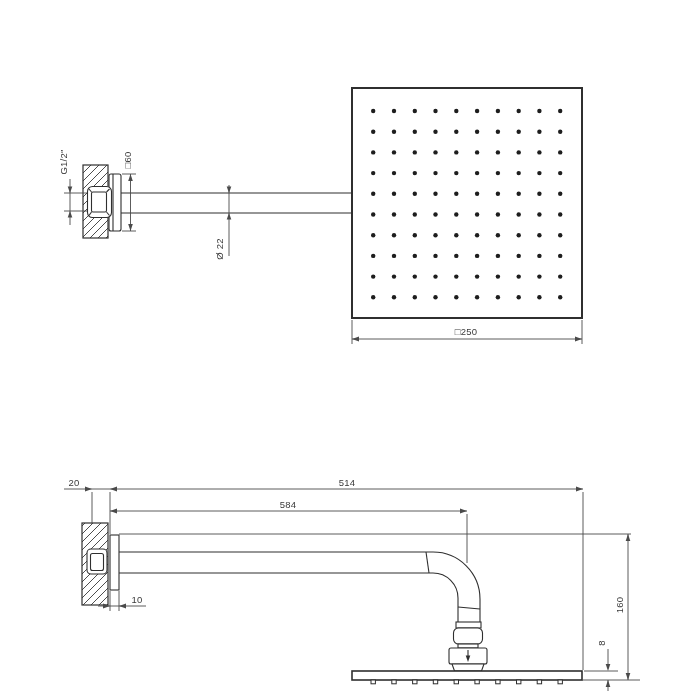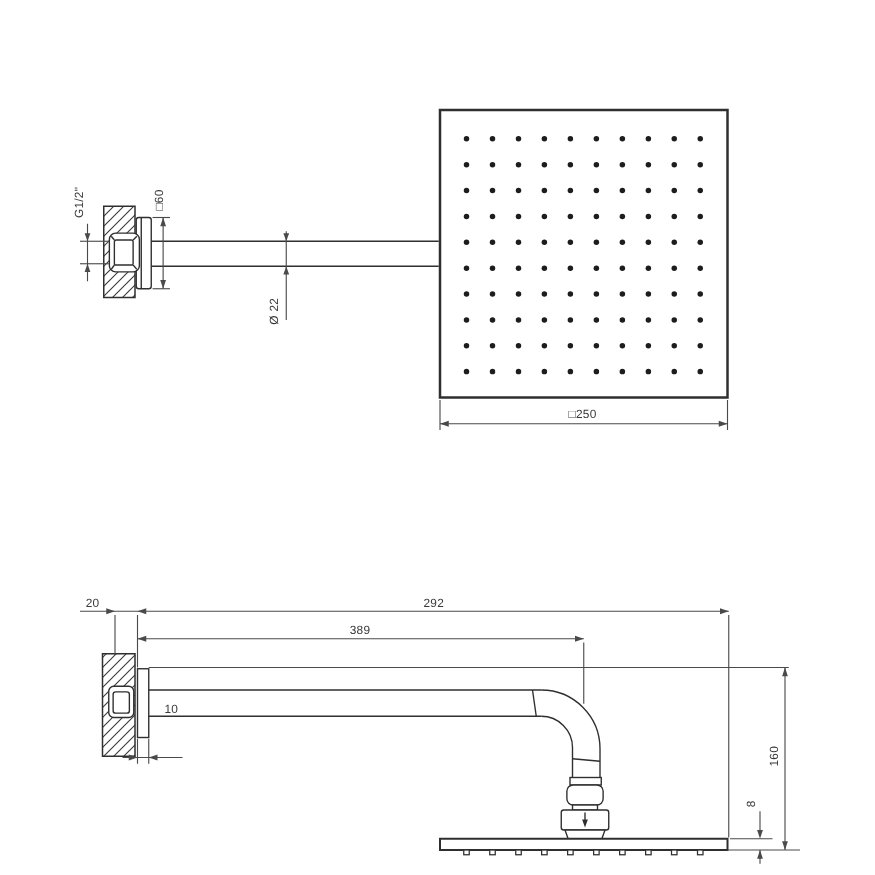--- a/index.html
+++ b/index.html
@@ -289,19 +289,19 @@
     </g>
   </g>
 </svg>
 
 <span class="lbl rot" style="left:64px;top:162px" data-name="dim-label-thread-size">G1/2"</span>
 <span class="lbl rot" style="left:128px;top:160px" data-name="dim-label-escutcheon-size">□60</span>
 <span class="lbl rot" style="left:220px;top:249px" data-name="dim-label-arm-diameter">Ø 22</span>
 <span class="lbl" style="left:466px;top:332px" data-name="dim-label-head-size">□250</span>
 
 <span class="lbl" style="left:74px;top:483px" data-name="dim-label-wall-distance">20</span>
-<span class="lbl" style="left:347px;top:483px" data-name="dim-label-total-projection">292</span>
-<span class="lbl" style="left:288px;top:505px" data-name="dim-label-arm-projection">389</span>
-<span class="lbl" style="left:137px;top:568px" data-name="dim-label-escutcheon-depth">10</span>
+<span class="lbl" style="left:347px;top:483px" data-name="dim-label-total-projection">514</span>
+<span class="lbl" style="left:288px;top:505px" data-name="dim-label-arm-projection">584</span>
+<span class="lbl" style="left:137px;top:600px" data-name="dim-label-escutcheon-depth">10</span>
 <span class="lbl rot" style="left:620px;top:605px" data-name="dim-label-drop-height">160</span>
 <span class="lbl rot" style="left:602px;top:643px" data-name="dim-label-head-thickness">8</span>
 
 </div>
 
 </body></html>

